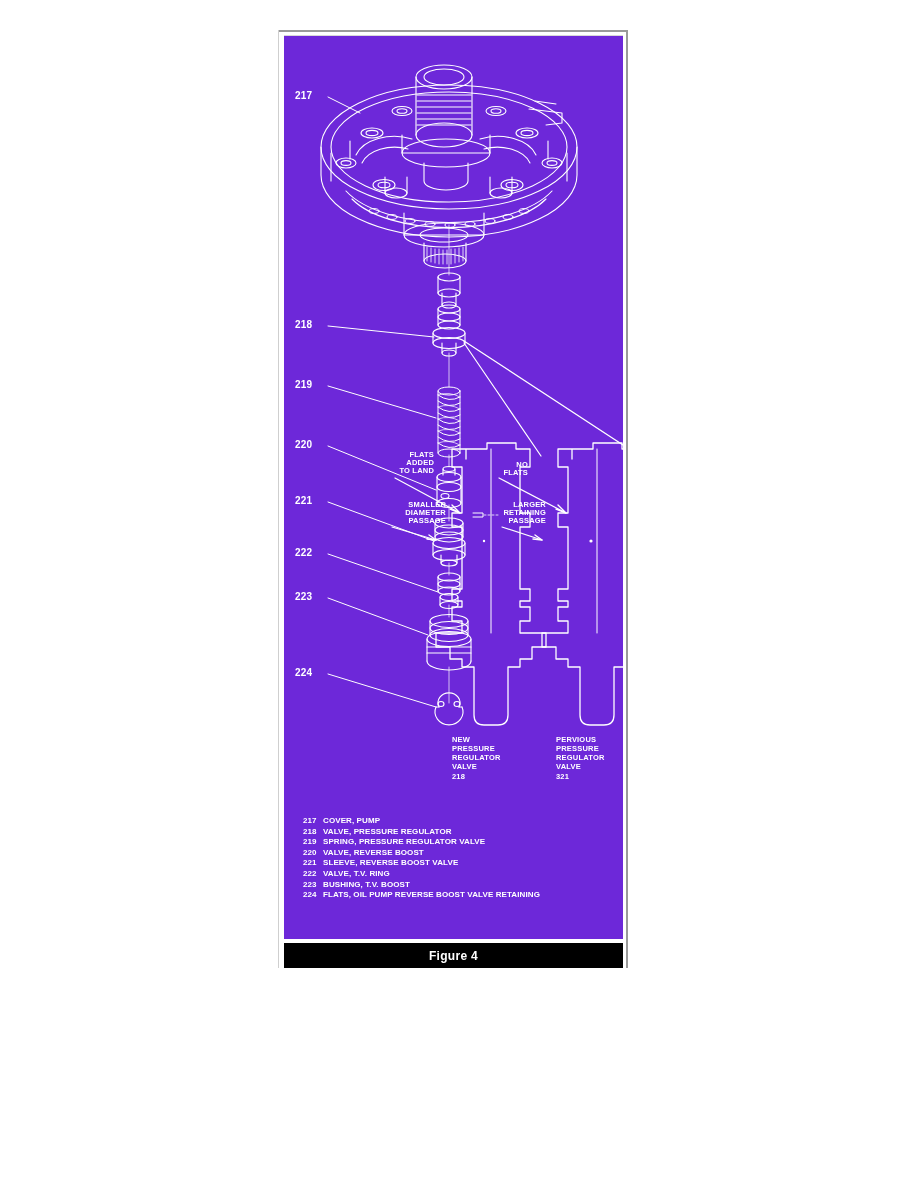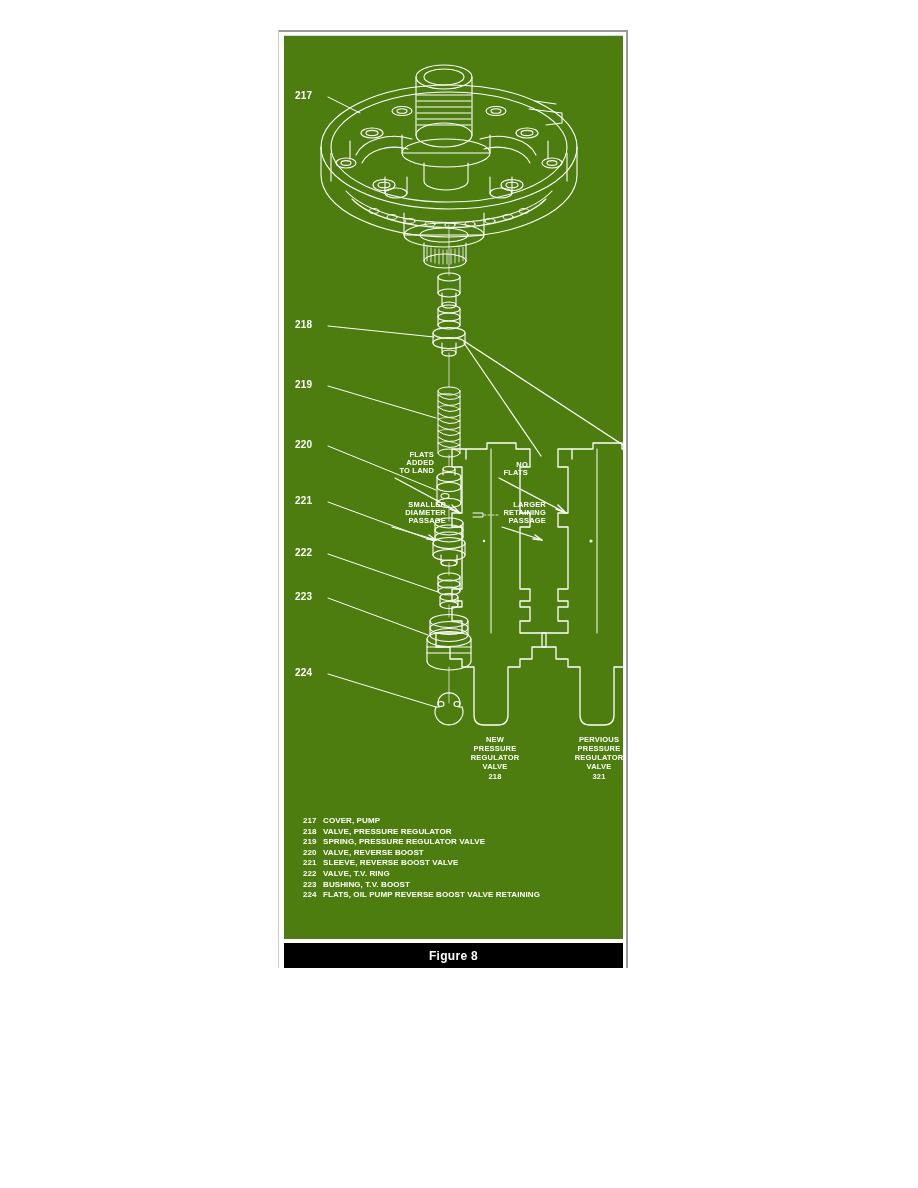--- a/index.html
+++ b/index.html
@@ -42,21 +42,21 @@
     background: #cfcfcf;
   }
 
   
   #illustration-panel {
     position: absolute;
     left: 6px;
     top: 5px;
     width: 339px;
     height: 906px;
-    background: #4d7c0f;
+    background: #6d28d9;
     overflow: hidden;
   }
   
   #panel-hairline-top {
     position: absolute;
     left: 0; top: 0;
     width: 339px; height: 1px;
     background: #d8d8d8;
   }
   #panel-hairline-bottom {
@@ -100,21 +100,20 @@
     font-size: 10px;
     font-weight: bold;
   }
   .annot {
     font-size: 7.5px;
     text-align: right;
     font-weight: bold;
   }
   .valve-caption {
     font-size: 7.5px;
-    text-align: center;
     font-weight: bold;
     line-height: 1.22;
   }
 
   
   #parts-list {
     position: absolute;
     left: 19px;
     top: 781px;
     width: 310px;
@@ -462,16 +461,16 @@
       <div class="part-row"><span class="part-num">220</span><span>VALVE, REVERSE BOOST</span></div>
       <div class="part-row"><span class="part-num">221</span><span>SLEEVE, REVERSE BOOST VALVE</span></div>
       <div class="part-row"><span class="part-num">222</span><span>VALVE, T.V. RING</span></div>
       <div class="part-row"><span class="part-num">223</span><span>BUSHING, T.V. BOOST</span></div>
       <div class="part-row"><span class="part-num">224</span><span>FLATS, OIL PUMP REVERSE BOOST VALVE RETAINING</span></div>
     </div>
 
   </div>
 
   <div id="caption-bar">
-    <span id="caption-text">Figure 8</span>
+    <span id="caption-text">Figure 4</span>
   </div>
 
 </div>
 
 </body></html>

